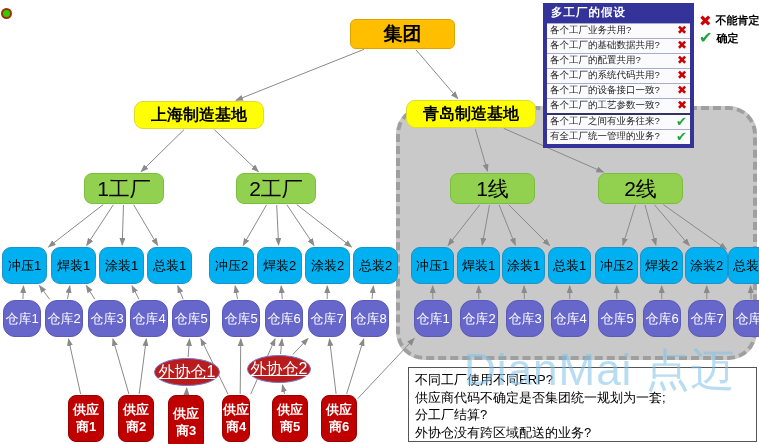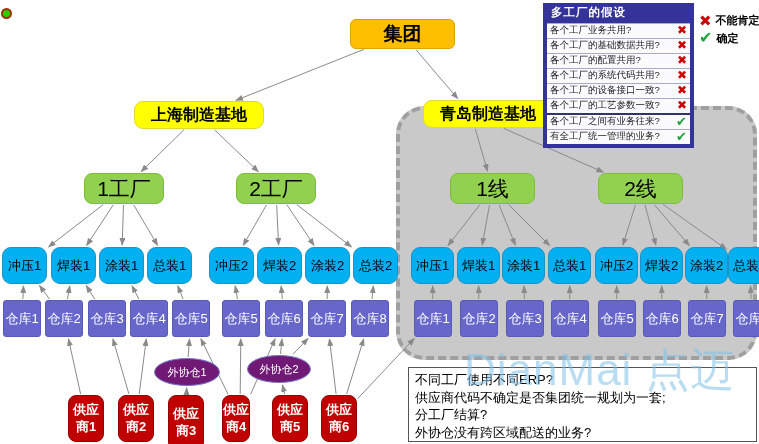--- a/index.html
+++ b/index.html
@@ -16,22 +16,22 @@
   #edges{position:absolute;left:0;top:0;width:759px;height:444px;z-index:2;}
   #nodes{position:absolute;left:0;top:0;width:759px;height:444px;z-index:3;pointer-events:none;}
   .node{
     position:absolute;display:flex;align-items:center;justify-content:center;
     text-align:center;box-sizing:border-box;color:#000;
   }
   .n-group{background:#FFBF00;border:1px solid #DDA300;border-radius:6px;font-size:19px;font-weight:bold;}
   .n-base{background:#FFFF00;border:1px solid #E0D930;border-radius:9px;font-size:16px;font-weight:bold;}
   .n-factory{background:#92D050;border:1px solid #7CBE3C;border-radius:8px;font-size:21px;}
   .n-shop{background:#00B0F0;border:1px solid #1C93C6;border-radius:9px;font-size:13px;}
-  .n-wh{background:#6767CB;border:1px solid #5A5AB8;border-radius:3px;font-size:13px;color:#fff;}
-  .n-ext{background:#701a75;border:1px solid #7878C8;border-radius:50%;font-size:11px;color:#fff;}
+  .n-wh{background:#6767CB;border:1px solid #5A5AB8;border-radius:12px;font-size:13px;color:#fff;}
+  .n-ext{background:#b91c1c;border:1px solid #7878C8;border-radius:50%;font-size:16px;color:#fff;text-decoration:underline;}
   .n-sup{background:#C00000;border:1px solid #990000;border-radius:8px;font-size:13px;color:#fff;font-weight:bold;line-height:1.25;}
   
   .assumptions{
     position:absolute;left:543px;top:3px;width:151px;z-index:6;background:#737373;
     border-left:4px solid #333399;border-right:4px solid #333399;border-bottom:4px solid #333399;
     box-sizing:border-box;
   }
   .assumptions .hdr{
     background:#333399;color:#fff;font-weight:bold;font-size:11.5px;
     padding:2px 4px 3px 4px;letter-spacing:1px;
@@ -136,21 +136,21 @@
     </g>
 </svg>
 
 <div id="nodes">
     <div class="node n-group" style="left: 350px; top: 19px; width: 105px; height: 30px;">
       <span>集团</span>
     </div>
     <div class="node n-base" style="left: 134px; top: 101px; width: 130px; height: 28px;">
       <span>上海制造基地</span>
     </div>
-    <div class="node n-base" style="left: 406px; top: 100px; width: 130px; height: 28px; margin-left: 17px;">
+    <div class="node n-base" style="left: 406px; top: 100px; width: 130px; height: 28px;">
       <span>青岛制造基地</span>
     </div>
     <div class="node n-factory" style="left: 84px; top: 173px; width: 80px; height: 31px;">
       <span>1工厂</span>
     </div>
     <div class="node n-factory" style="left: 236px; top: 173px; width: 80px; height: 31px;">
       <span>2工厂</span>
     </div>
     <div class="node n-factory" style="left: 450px; top: 173px; width: 85px; height: 31px;">
       <span>1线</span>

